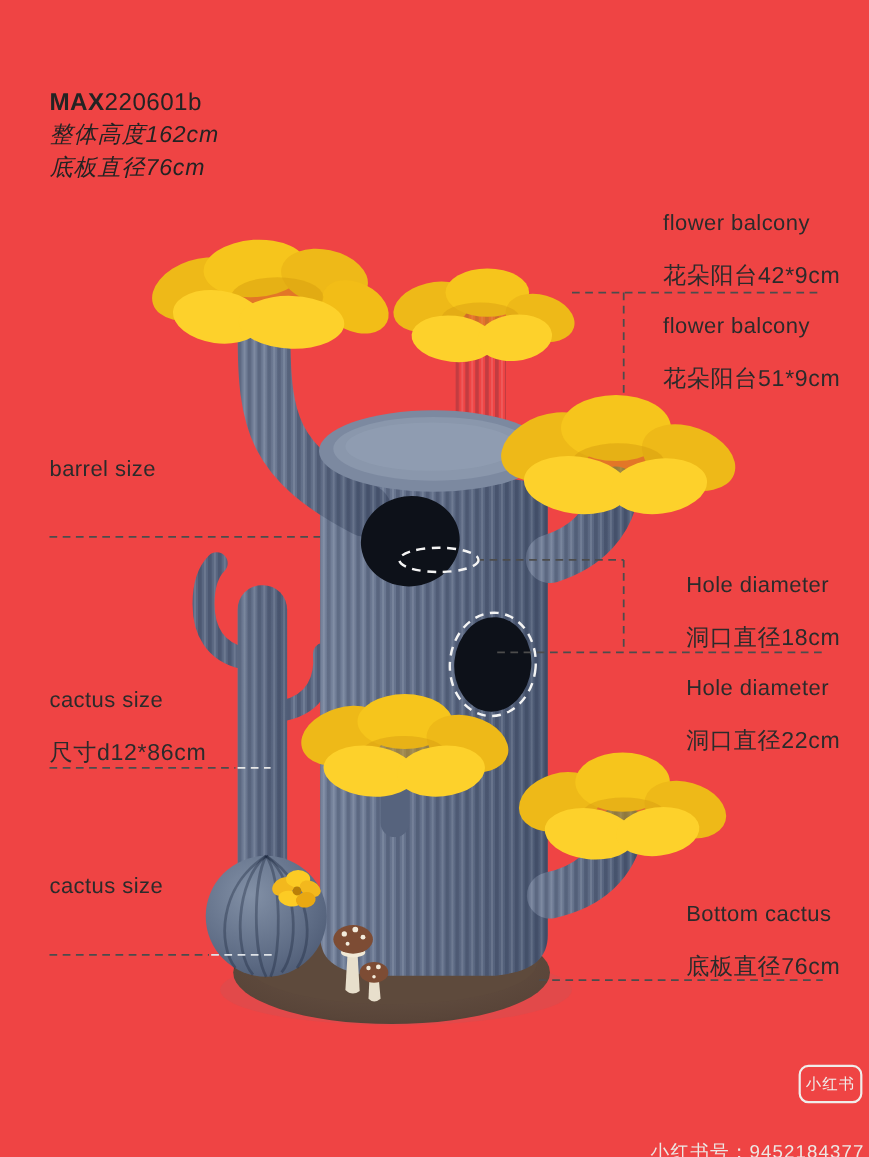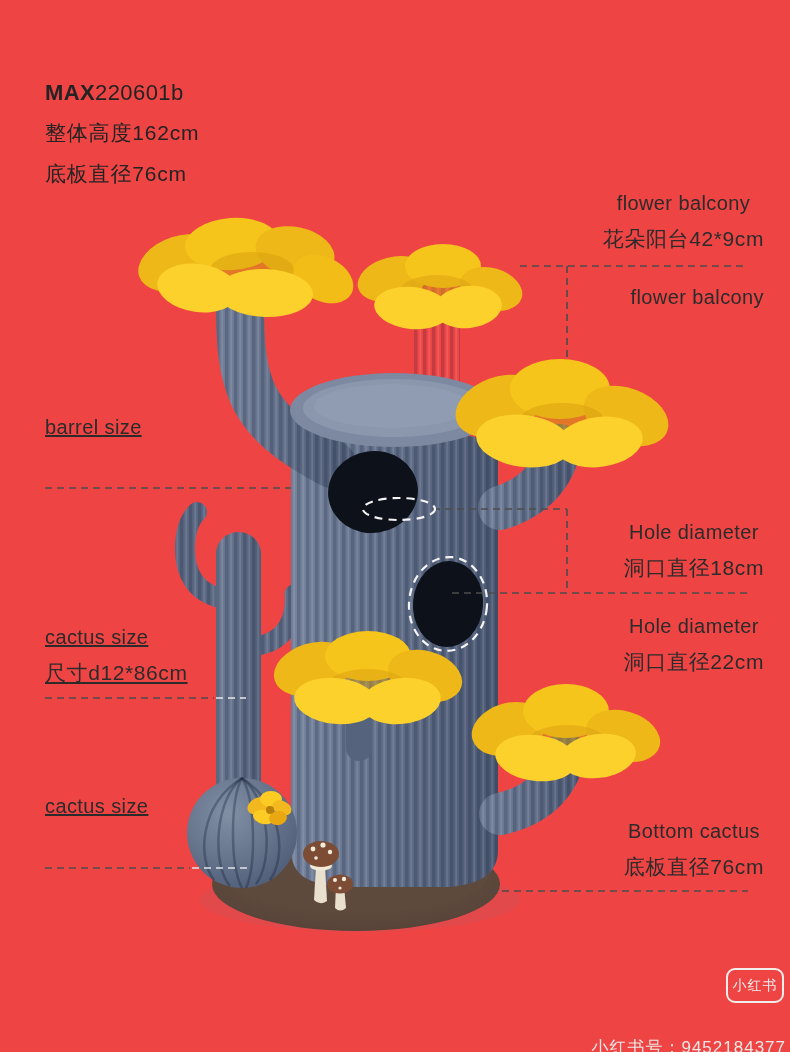--- a/index.html
+++ b/index.html
@@ -5,26 +5,26 @@
   html,body{margin:0;padding:0;background:#ffffff;}
   .canvas{
     position:relative;width:790px;height:1052px;background:#ef4444;overflow:hidden;
     font-family:"Liberation Sans", sans-serif;
     padding-left:16px;
   }
   svg.art{position:absolute;left:0;top:0;width:790px;height:1052px;}
   .header{position:absolute;left:45px;top:80px;color:#232323;}
   .header .model{font-size:22px;letter-spacing:.4px;}
   .header .model .b{font-weight:bold;}
-  .header .hl{font-size:21px;margin-top:13px;letter-spacing:.8px;}
+  .header .hl{font-size:21px;margin-top:2px;letter-spacing:.8px;font-style:italic;}
   .label{position:absolute;color:#2b2b2b;}
   .label .en{font-size:20px;line-height:22px;letter-spacing:.4px;}
-  .label .zh{font-size:21px;line-height:23px;margin-top:13px;letter-spacing:.6px;}
-  .label.right{right:42px;text-align:center;}
-  .label.left{left:45px;text-align:left;text-decoration:underline;}
+  .label .zh{font-size:21px;line-height:23px;margin-top:25px;letter-spacing:.6px;}
+  .label.right{right:42px;text-align:left;}
+  .label.left{left:45px;text-align:left;}
   .wm-logo{
     position:absolute;right:22px;top:968px;width:54px;height:31px;
     border:2px solid #f0edeb;border-radius:9px;color:#f0edeb;font-size:14px;
     display:flex;align-items:center;justify-content:center;letter-spacing:1px;
   }
   .wm-text{position:absolute;right:20px;top:1006px;font-size:17px;color:#ece8e5;letter-spacing:1px;margin-top:30px;}
 </style>
 </head>
 <body>
 
@@ -203,20 +203,21 @@
     <div class="hl">底板直径76cm</div>
   </div>
 
   <div class="label right" style="top:192px;">
     <div class="en">flower balcony</div>
     <div class="zh">花朵阳台42*9cm</div>
   </div>
 
   <div class="label right" style="top:286px;">
     <div class="en">flower balcony</div>
+    <div class="zh">花朵阳台51*9cm</div>
   </div>
 
   <div class="label left" style="top:416px;">
     <div class="en">barrel size</div>
   </div>
 
   <div class="label right" style="top:521px;">
     <div class="en">Hole diameter</div>
     <div class="zh">洞口直径18cm</div>
   </div>

